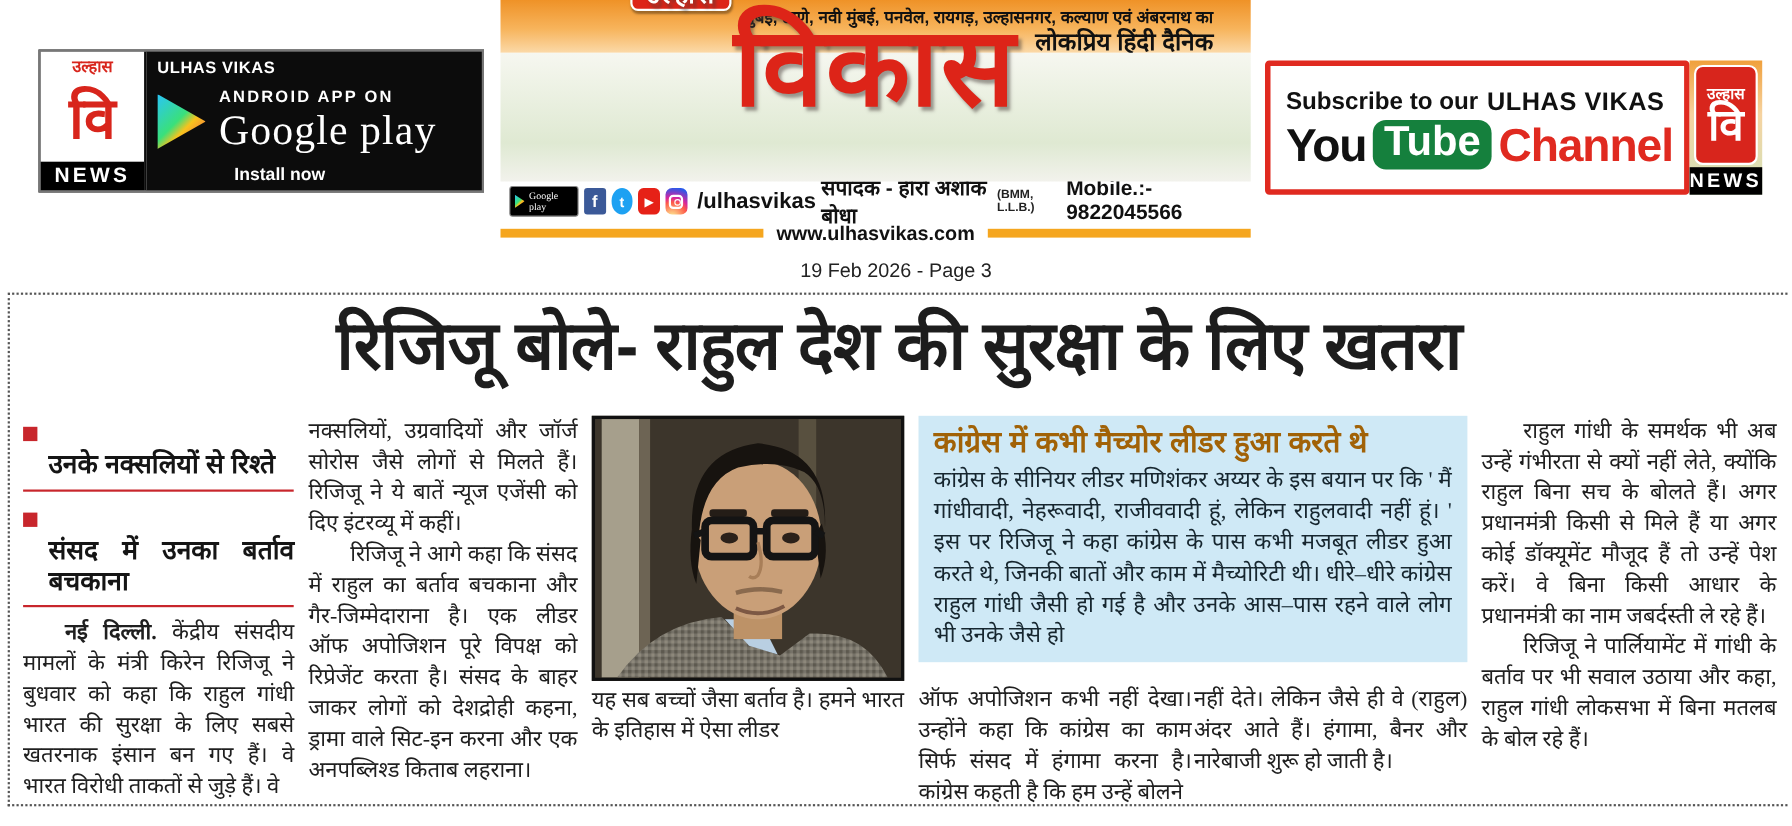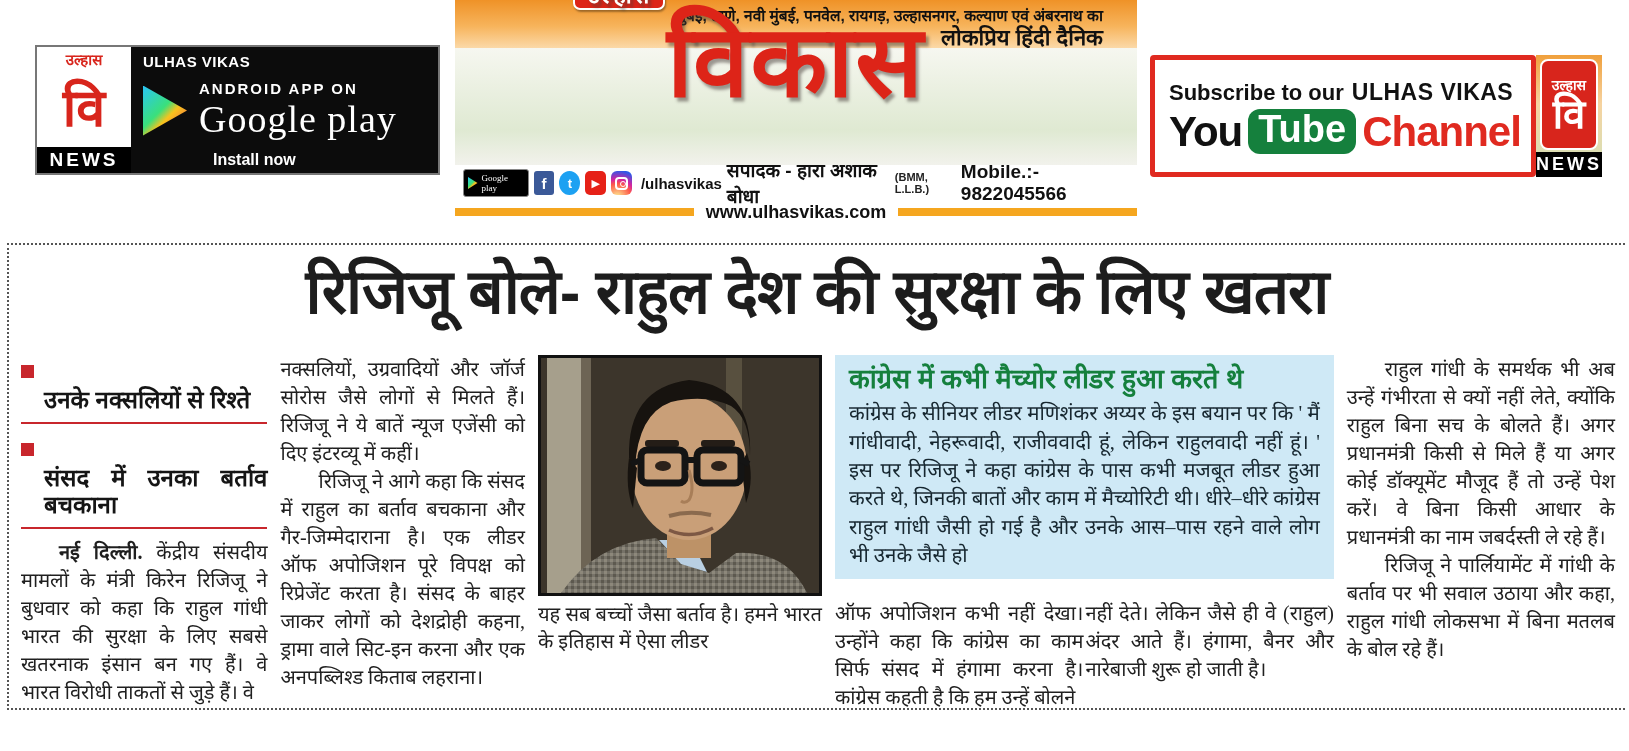--- a/index.html
+++ b/index.html
@@ -51,33 +51,33 @@
   .soc-ico { width:24px; height:24px; border-radius:4px; display:flex; align-items:center; justify-content:center;
              color:#fff; font-weight:900; font-size:15px; }
   .fb { background:#3b5998; border-radius:3px; }
   .tw { background:#1da1f2; border-radius:50%; font-size:13px; }
   .yt { background:#e62117; border-radius:5px; font-size:11px; }
   .ig { background:radial-gradient(circle at 30% 110%,#fdf497 0%,#fd5949 45%,#d6249f 60%,#285aeb 90%);
         border-radius:6px; }
   .ig-cam { width:13px; height:13px; border:2px solid #fff; border-radius:4px; position:relative; }
   .ig-cam:after { content:""; position:absolute; left:2.5px; top:2.5px; width:4px; height:4px;
                   border:1.5px solid #fff; border-radius:50%; }
-  .mast-handle { font-weight:bold; font-size:15px; color:#111; margin-left:4px; }
+  .mast-handle { font-weight:bold; font-size:20px; color:#111; margin-left:4px; }
   .mast-editor { font-weight:bold; font-size:19px; color:#111; }
   .mast-degree { font-weight:bold; font-size:11px; color:#222; }
   .mast-mobile { margin-left:auto; font-weight:bold; font-size:19px; color:#111; padding-right:4px; }
   .mast-site-row { height:22px; display:flex; align-items:center; }
   .orange-bar { flex:1; height:8px; background:#f5a61f; }
   .mast-site { font-weight:bold; font-size:18px; margin:0 12px; color:#111; }
 
   
   .yt-badge-wrap { position:absolute; left:1150px; top:55px; width:452px; height:122px; display:flex; }
   .yt-badge { flex:1; background:#fff; border:5px solid #e02a20; border-radius:4px;
               padding:6px 10px 4px 14px; display:flex; flex-direction:column; justify-content:center; }
-  .yt-line1 { display:flex; align-items:flex-end; gap:8px; }
+  .yt-line1 { display:flex; align-items:center; gap:8px; }
   .yt-sub { font-weight:bold; font-size:22px; color:#111; }
   .yt-name { font-weight:900; font-size:23px; color:#111; letter-spacing:.5px; }
   .yt-line2 { display:flex; align-items:center; gap:6px; margin-top:2px; }
   .yt-you { font-weight:900; font-size:42px; color:#111; letter-spacing:-1px; }
   .yt-tube { font-weight:900; font-size:38px; color:#fff; background:#15803d; border-radius:12px;
              padding:0 10px 4px; line-height:1.1; }
   .yt-chan { font-weight:900; font-size:42px; color:#e02a20; letter-spacing:-1px; }
   .vi-logo-right { width:104px; height:122px; background:linear-gradient(180deg,#f0a03c 0%,#f6d3a0 40%,#cfe3bc 100%);
                    display:flex; flex-direction:column; padding:4px 4px 0; }
   .vi-logo-right .inner { flex:1; background:#d8251c; border-radius:8px; border:2px solid #fff;
@@ -112,21 +112,21 @@
 
   .dateline { font-weight:bold; }
   .indent { text-indent:1.9em; }
   p.body-p { margin:0; }
 
   .photo-frame { width:284px; height:241px; border:3px solid #111; background:#3f382e; }
   .caption { margin-top:5px; font-size:20px; line-height:1.35; }
 
   .blue-box { background:#cfe9f6; padding:8px 14px 10px; }
   .blue-head { font-family:"Liberation Sans","DejaVu Sans",sans-serif; font-weight:bold; font-size:27px;
-               color:#15803d; margin-bottom:4px; line-height:1.2; }
+               color:#a16207; margin-bottom:4px; line-height:1.2; }
   .blue-body { font-size:20.5px; line-height:1.38; text-align:justify; color:#16262f; }
   .subcols { display:flex; gap:2px; margin-top:20px; }
   .subcol { flex:1; font-size:20px; line-height:1.4; text-align:justify; }
 </style>
 </head>
 <body>
 
 <div class="header">
 
   <div class="app-badge">
@@ -197,20 +197,21 @@
       <div class="inner">
         <div class="ulhas-tab2">उल्हास</div>
         <div class="vi-glyph2">वि</div>
       </div>
       <div class="news-band2">NEWS</div>
     </div>
   </div>
 </div>
 
 <div class="page-info">
+  <div>19 Feb 2026 - Page 3</div>
 </div>
 
 <div class="article">
   <div class="headline">रिजिजू बोले- राहुल देश की सुरक्षा के लिए खतरा</div>
 
   <div class="cols">
 
     <div class="col col1">
       <div class="bullet-item">
         <div class="bullet-sq"></div>

